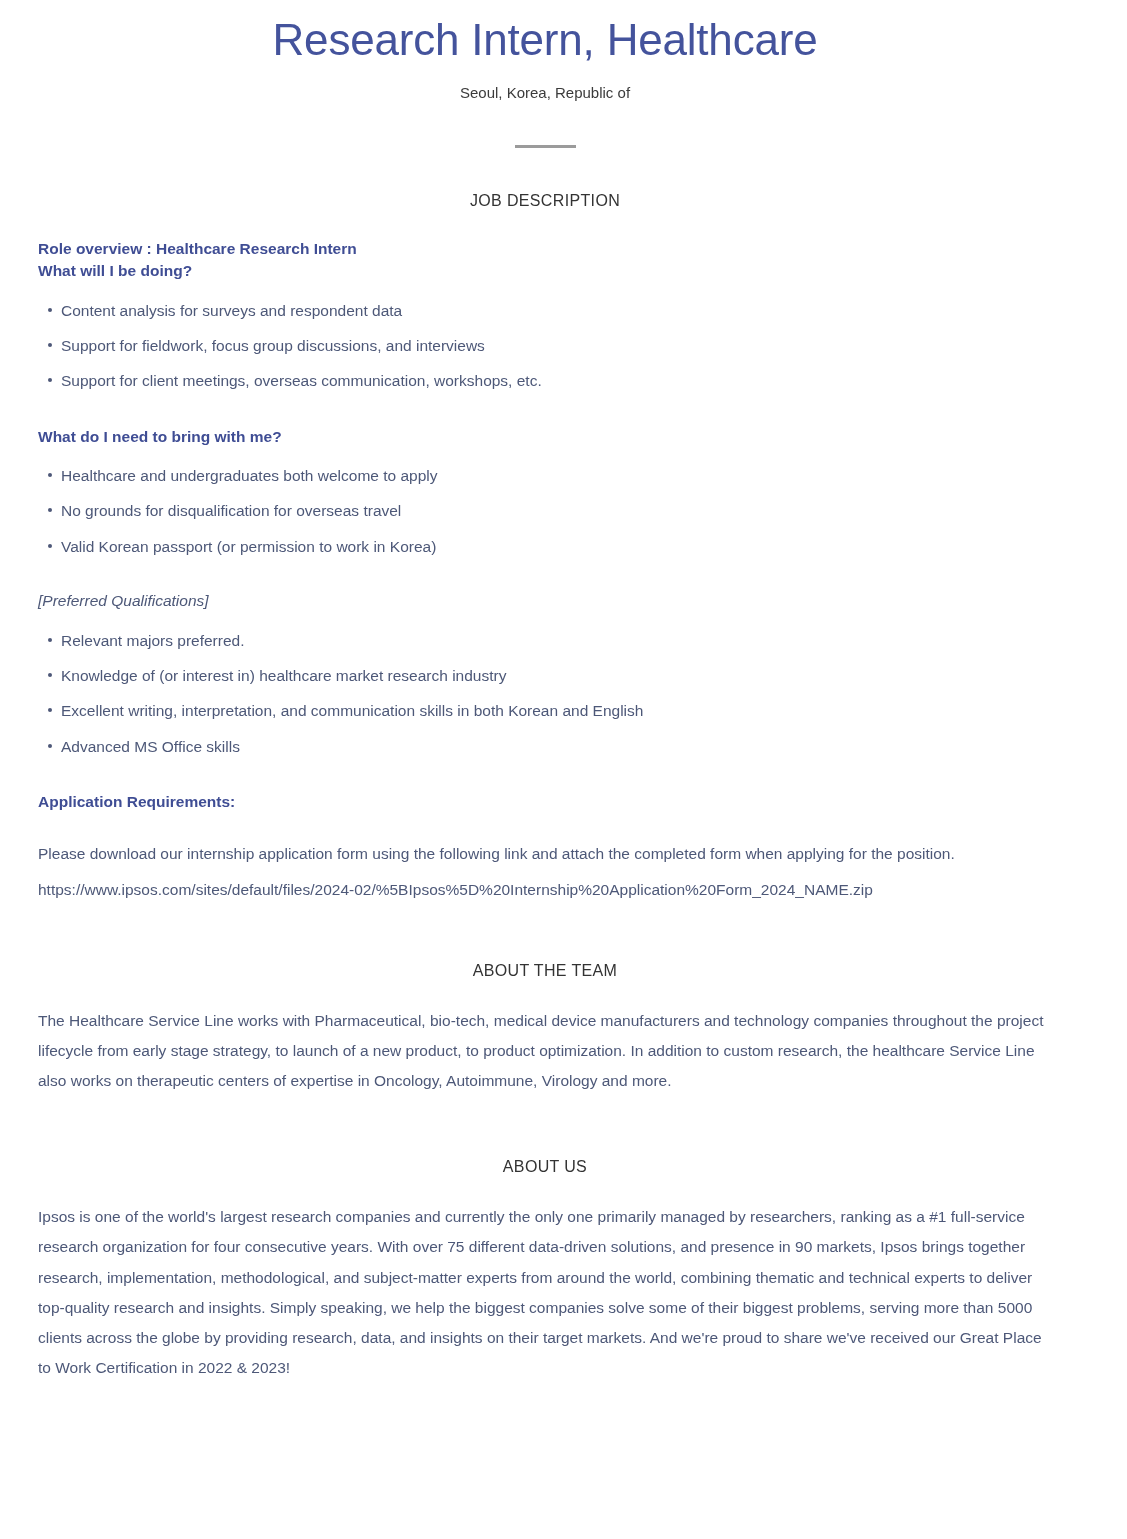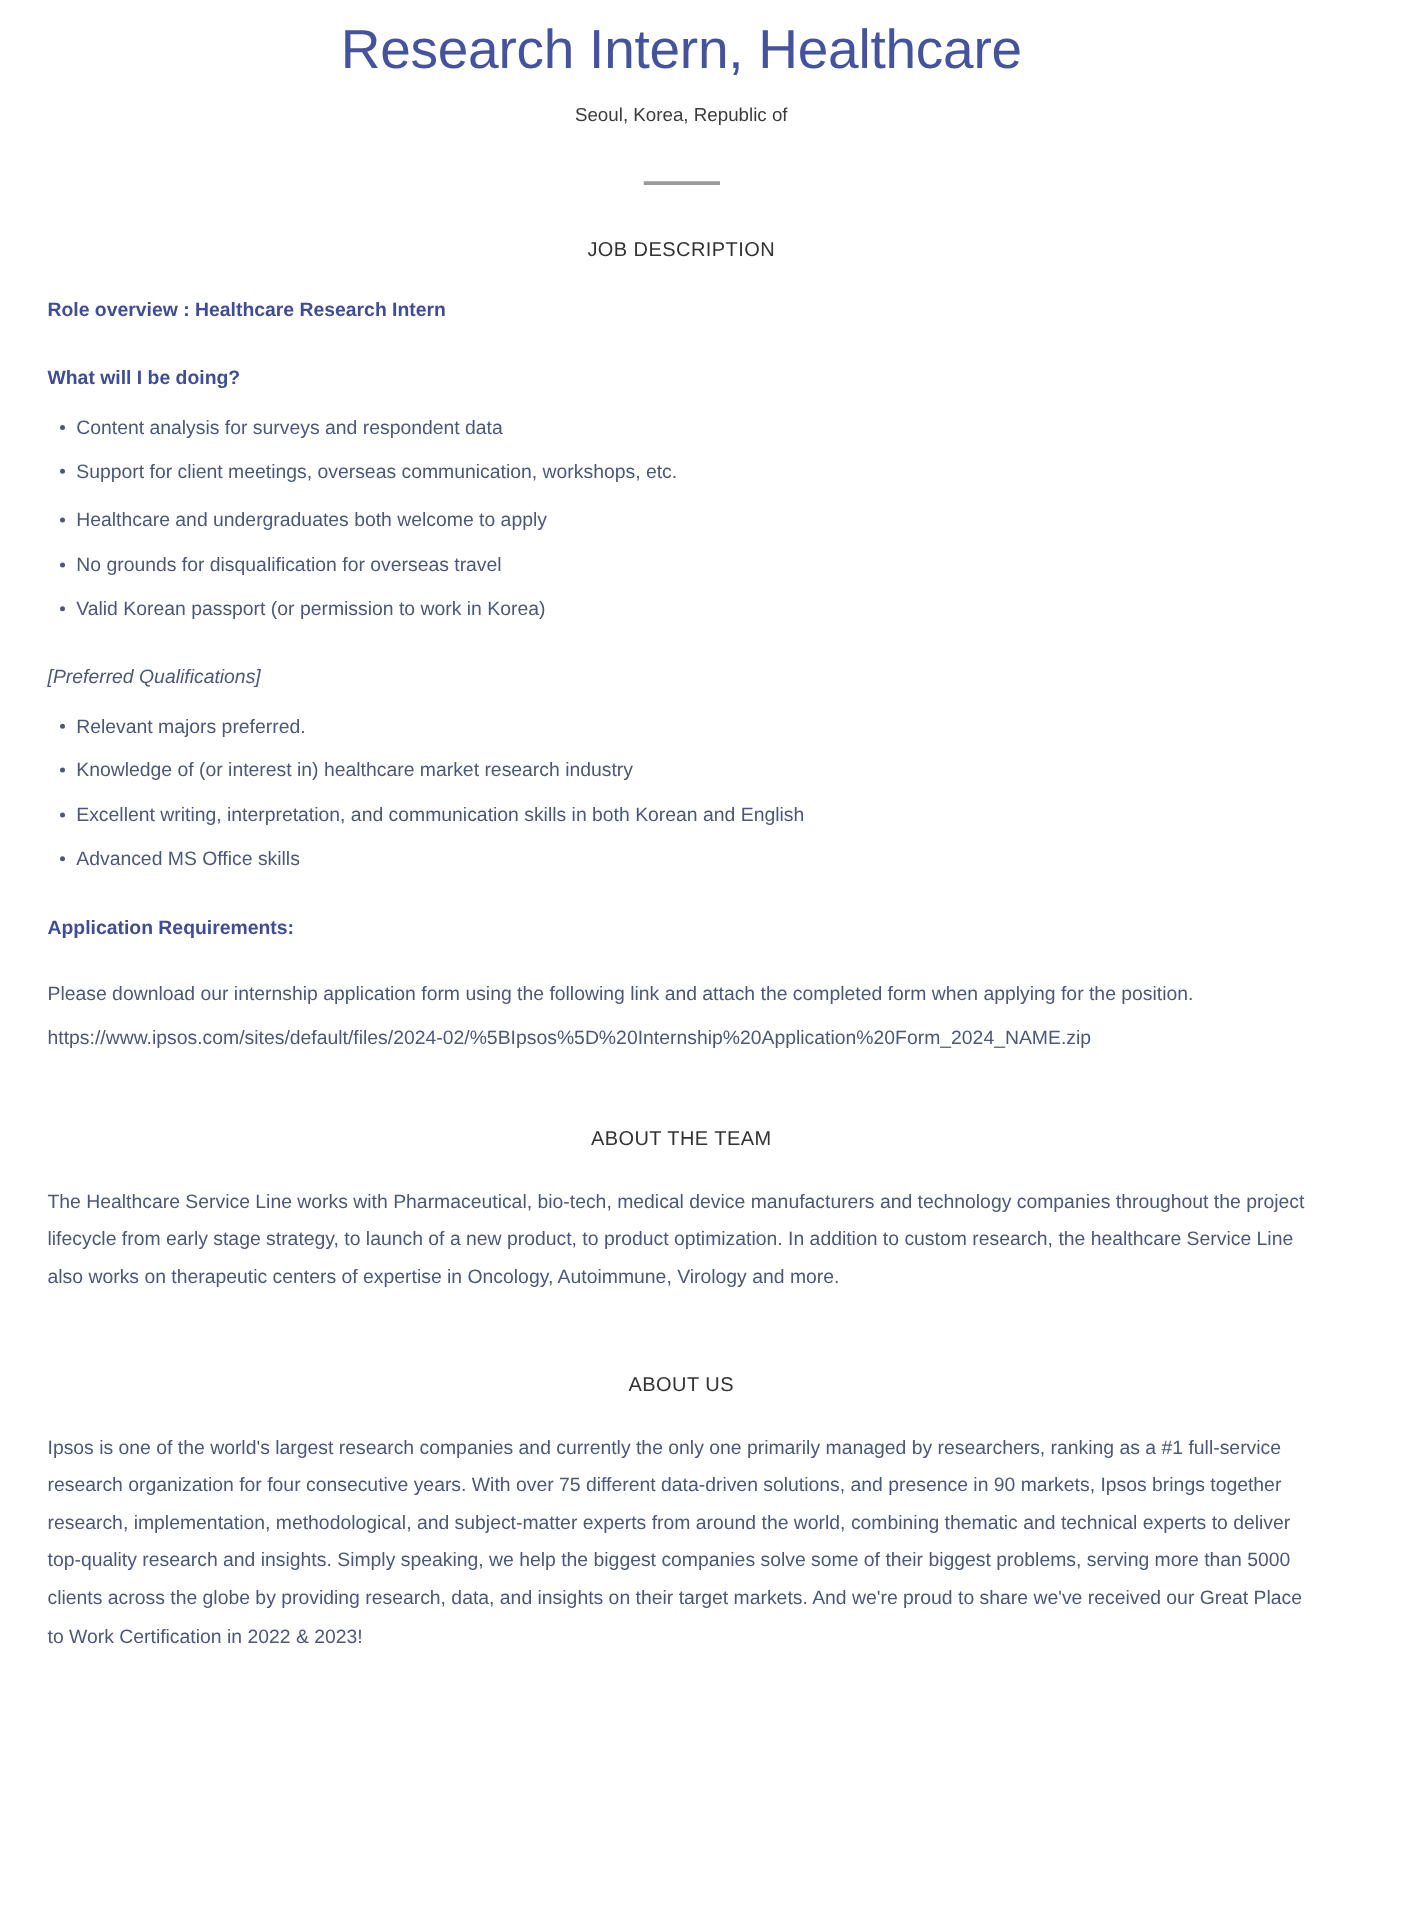--- a/index.html
+++ b/index.html
@@ -75,21 +75,21 @@
 
   .sub-heading {
     margin: 0;
     padding: 0;
     font-size: 15.5px;
     line-height: 1.45;
     font-weight: 700;
     color: #3f4d94;
   }
   .sh-role      { margin-top: 28px; }
-  .sh-doing     { margin-top: 32px; }
+  .sh-doing     { }
   .sh-bring     { margin-top: 33px; }
   .sh-appreq    { margin-top: 33px; }
 
   .body-text {
     margin: 0;
     font-size: 15.5px;
     line-height: 1.62;
     font-weight: 400;
     color: #4d5878;
   }
@@ -145,23 +145,25 @@
   <h2 class="section-heading section-jobdesc">JOB DESCRIPTION</h2>
 
   <div class="content">
 
     <h3 class="sub-heading sh-role">Role overview : Healthcare Research Intern</h3>
 
     <h3 class="sub-heading sh-doing">What will I be doing?</h3>
 
     <ul class="bullets bullets-doing">
       <li>Content analysis for surveys and respondent data</li>
+      <li>Support for fieldwork, focus group discussions, and interviews</li>
       <li>Support for client meetings, overseas communication, workshops, etc.</li>
     </ul>
 
+    <h3 class="sub-heading sh-bring">What do I need to bring with me?</h3>
 
     <ul class="bullets bullets-bring">
       <li>Healthcare and undergraduates both welcome to apply</li>
       <li>No grounds for disqualification for overseas travel</li>
       <li>Valid Korean passport (or permission to work in Korea)</li>
     </ul>
 
     <p class="body-text p-prefqual">[Preferred Qualifications]</p>
 
     <ul class="bullets bullets-pref">

